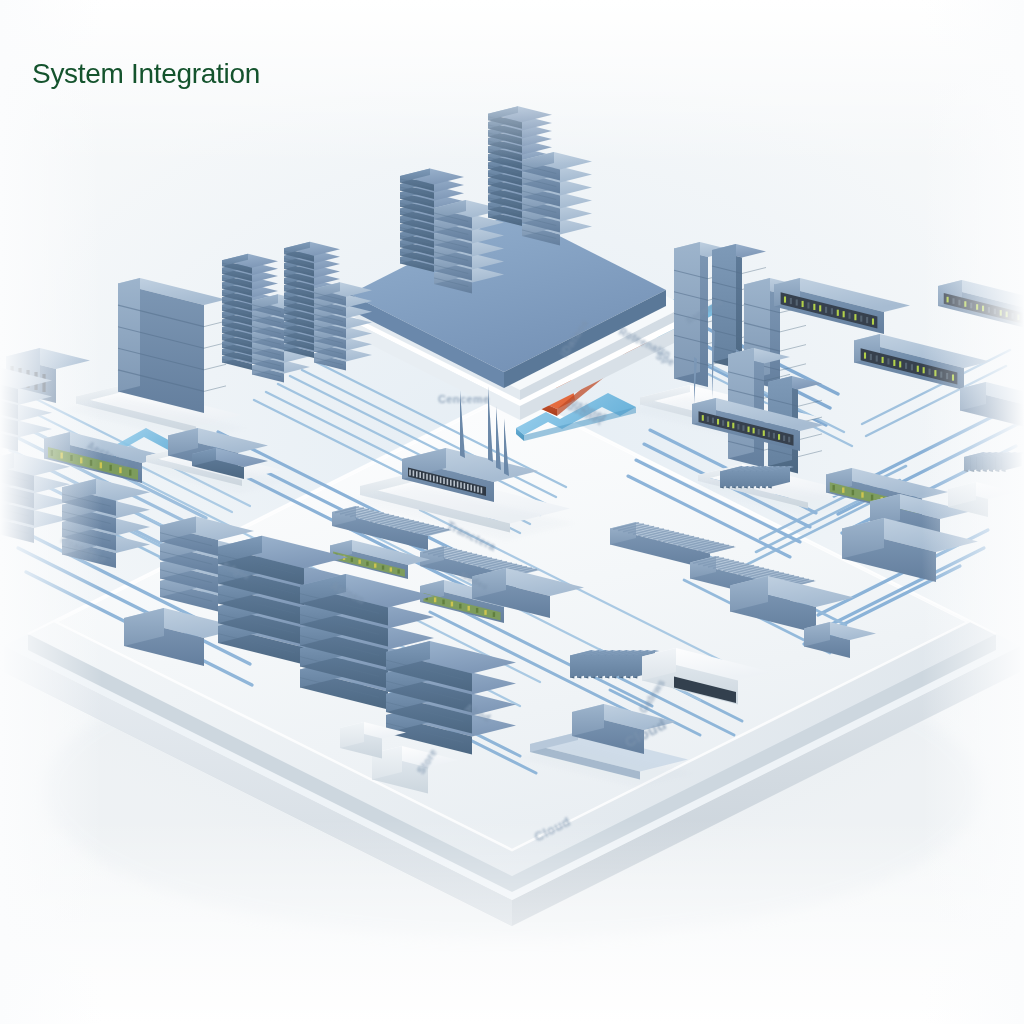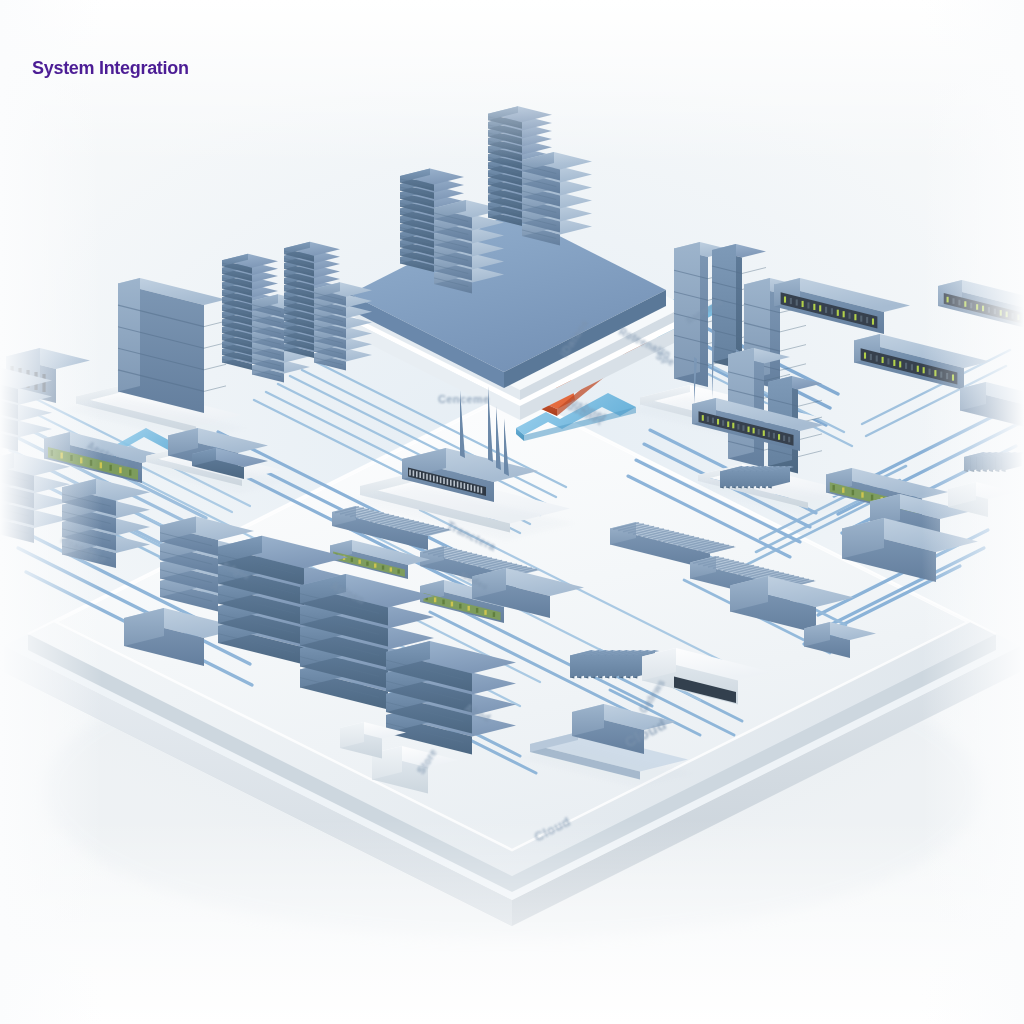--- a/index.html
+++ b/index.html
@@ -8,22 +8,22 @@
     width:1024px;height:1024px;overflow:hidden;
     background:#f6f8f9;
     font-family:"Liberation Sans","DejaVu Sans",sans-serif;
     position:relative;
   }
   #scene{position:absolute;inset:0;width:1024px;height:1024px;overflow:hidden;}
 
   
   .title{
     position:absolute;left:32px;top:58px;
-    font-size:18px;font-weight:700;letter-spacing:-0.3px;
-    color:#4c1d95;white-space:nowrap;z-index:60;
+    font-size:28px;font-weight:400;letter-spacing:-0.3px;
+    color:#14532d;white-space:nowrap;z-index:60;
   }
 
   
   .wash{position:absolute;inset:0;pointer-events:none;}
   .wash.a{background:radial-gradient(115% 85% at 50% 46%,rgba(214,228,240,.55) 0%,rgba(240,245,249,.18) 48%,rgba(255,255,255,0) 72%);}
   .wash.b{background:linear-gradient(180deg,#ffffff 0%,rgba(255,255,255,0) 16%,rgba(255,255,255,0) 80%,#ffffff 100%);}
   .wash.c{background:linear-gradient(90deg,#fbfcfd 0%,rgba(255,255,255,0) 10%,rgba(255,255,255,0) 90%,#fbfcfd 100%);}
   svg{display:block;overflow:visible;}
   text{font-family:"Liberation Sans","DejaVu Sans",sans-serif;}
   .pstext{

